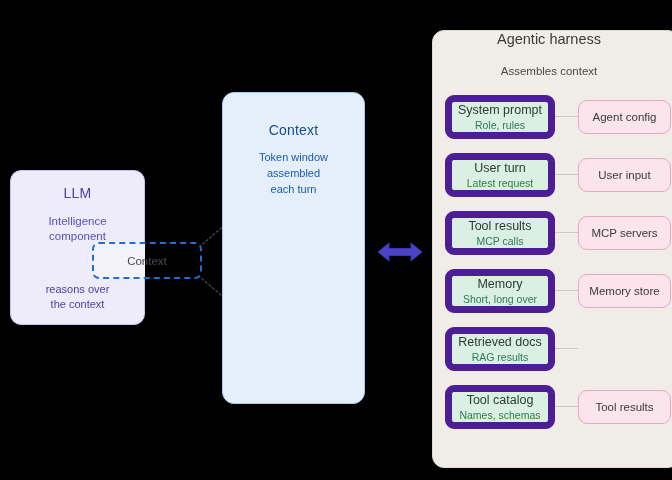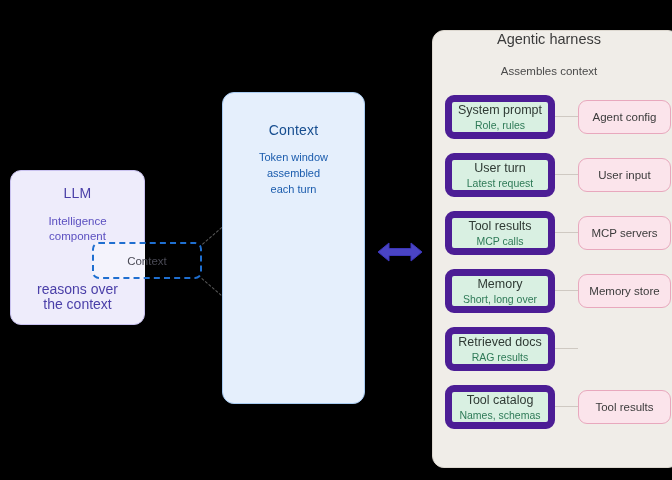--- a/index.html
+++ b/index.html
@@ -48,21 +48,21 @@
     color: #5b4fc0;
     line-height: 15px;
     text-align: center;
     margin-top: 13px;
   }
   .llm-foot {
     position: absolute;
     bottom: 12px;
     left: 0;
     right: 0;
-    font-size: 14px;
+    font-size: 11px;
     color: #4a3fa8;
     line-height: 15px;
     text-align: center;
   }
 
   
   .ctx-chip {
     position: absolute;
     left: 92px;
     top: 242px;

